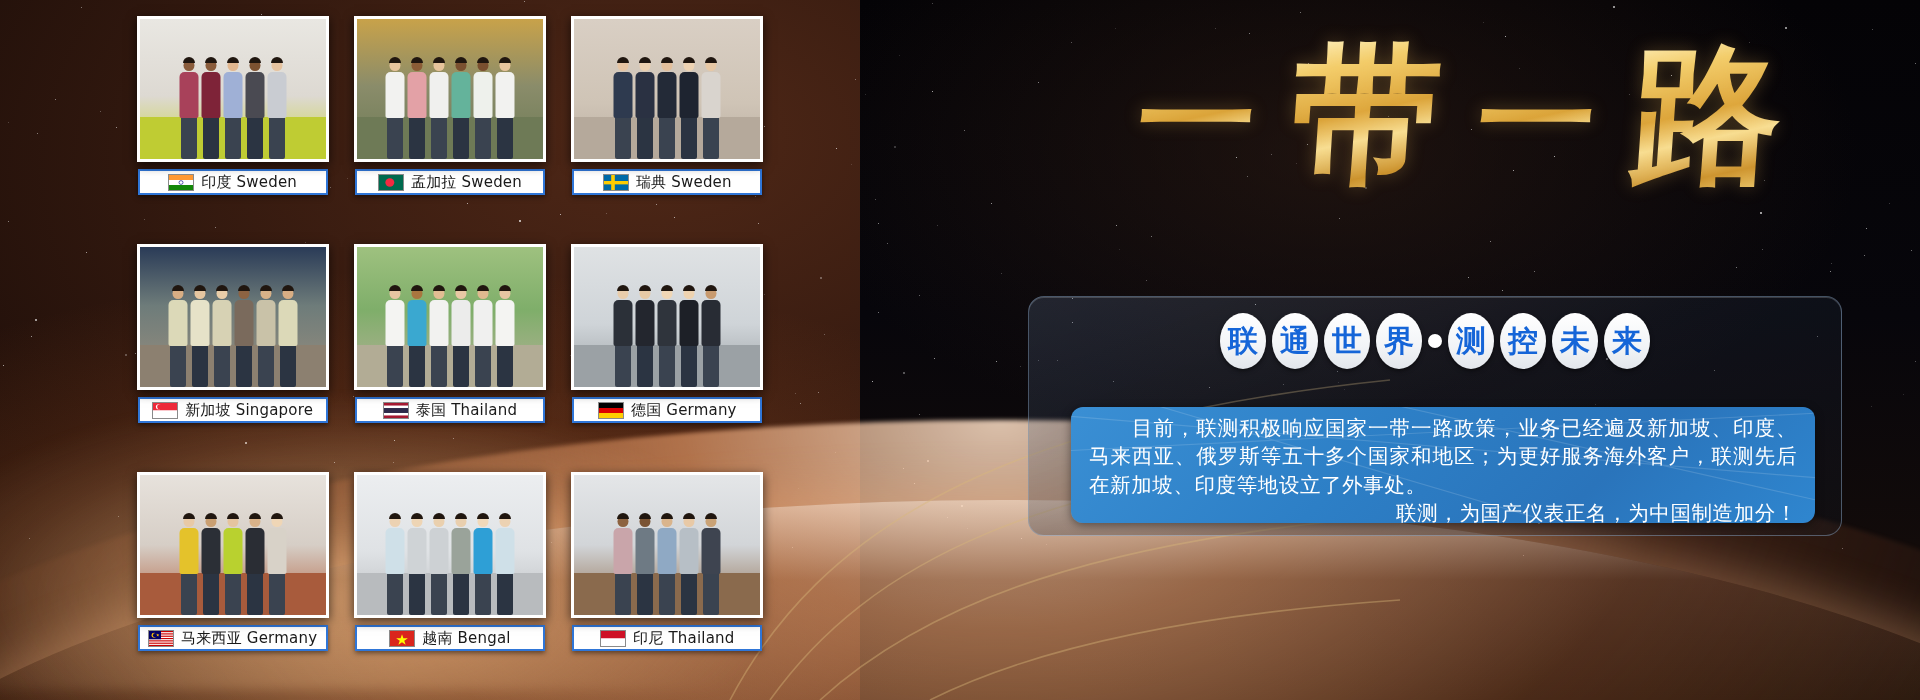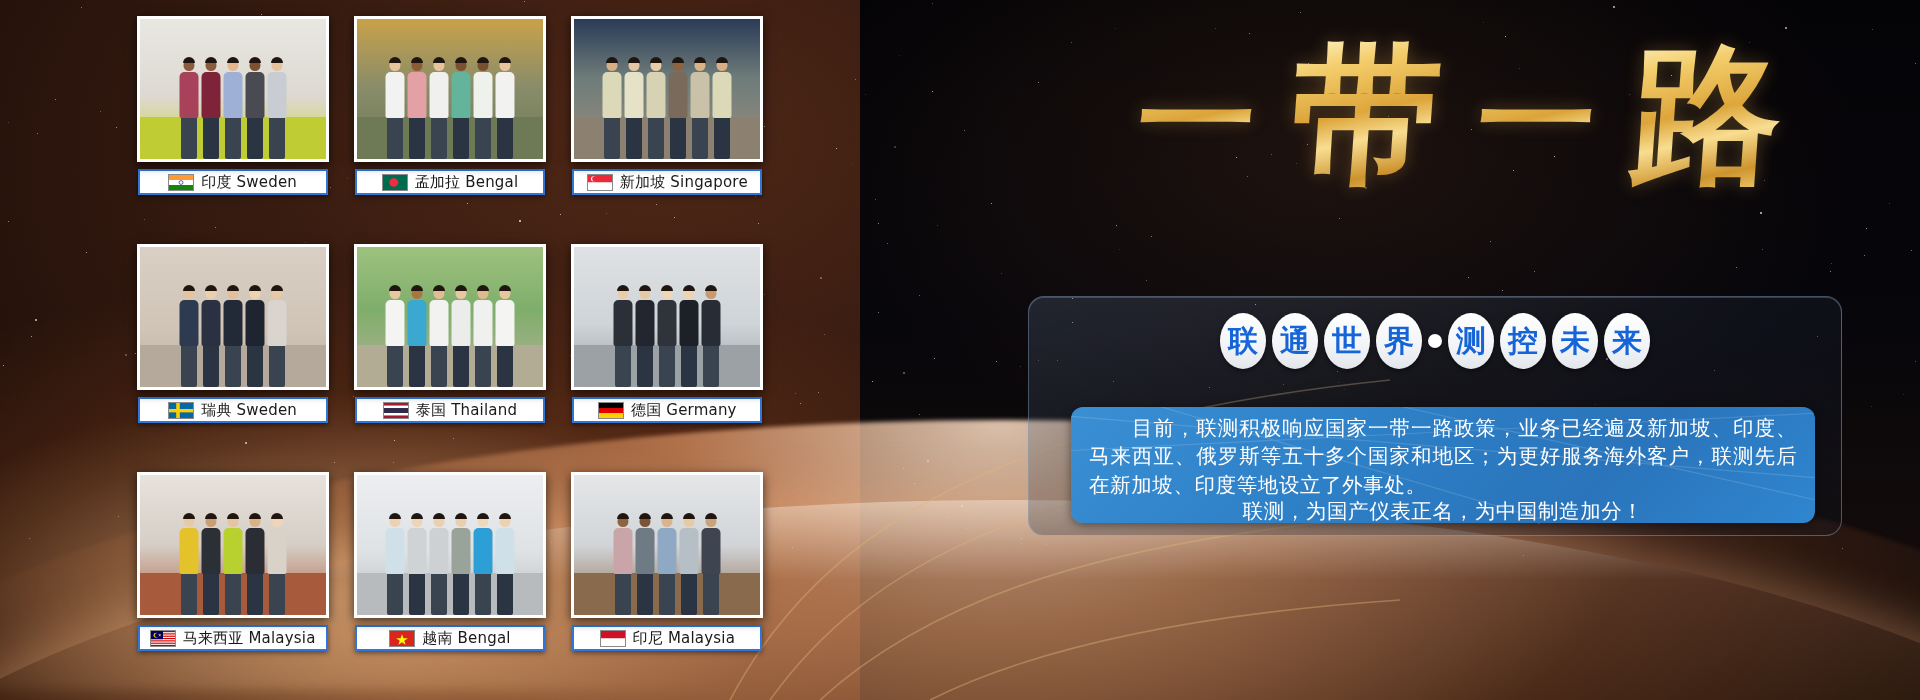--- a/index.html
+++ b/index.html
@@ -129,21 +129,21 @@
     box-shadow:0 2px 10px rgba(0,0,0,.45);
     overflow:hidden;
   }
   #bodybox .sheen{position:absolute;inset:0;opacity:.28;}
   #bodytext{
     position:relative;padding:7px 18px 0 18px;color:#ffffff;
     font-size:20.5px;line-height:1.38;letter-spacing:.6px;
     font-family:"DejaVu Sans","Liberation Sans",sans-serif;
     text-align:justify;white-space:pre-line;
   }
-  #bodytext .last{display:block;text-align:center;font-family:Liberation Mono, monospace;}
+  #bodytext .last{display:block;text-align:right;}
 </style>
 </head>
 <body>
 
 <div id="bg">
   <div class="bg-base"></div>
   <div class="bg-right-dark"></div>
   <div class="stars" id="stars">
       <div class="st" style="width: 1px; height: 1px; left: 1550.99px; top: 477.314px; opacity: 0.82;"></div>
       <div class="st" style="width: 1px; height: 1px; left: 353.154px; top: 396.496px; opacity: 0.51;"></div>
@@ -482,21 +482,69 @@
           </div>
         </div>
       </div>
       <div class="label">
         <span class="flag">
           <svg viewBox="0 0 30 20" preserveAspectRatio="none" style="width:100%;height:100%;display:block">
             <rect width="30" height="20" fill="#006a4e"></rect>
             <circle cx="13.5" cy="10" r="5.6" fill="#f42a41"></circle>
           </svg>
         </span>
-        <span class="label-text">孟加拉 Bengal</span>
+        <span class="label-text">孟加拉 Sweden</span>
+      </div>
+    </div>
+    <div class="cell">
+      <div class="photo">
+        <div class="scene" style="background: linear-gradient(rgb(217, 207, 196) 0%, rgb(207, 196, 182) 60%, rgb(185, 173, 160) 100%);"></div>
+        <div class="floor" style="background: rgb(181, 169, 155);"></div>
+        <div class="ppl">
+          <div class="p">
+            <div class="legs" style="background: rgb(58, 67, 80);"></div>
+            <div class="body" style="background: rgb(46, 58, 79);"></div>
+            <div class="head" style="background: rgb(230, 196, 162);"></div>
+            <div class="hair"></div>
+          </div>
+          <div class="p">
+            <div class="legs" style="background: rgb(43, 52, 66);"></div>
+            <div class="body" style="background: rgb(42, 49, 66);"></div>
+            <div class="head" style="background: rgb(236, 207, 174);"></div>
+            <div class="hair"></div>
+          </div>
+          <div class="p">
+            <div class="legs" style="background: rgb(58, 67, 80);"></div>
+            <div class="body" style="background: rgb(35, 42, 55);"></div>
+            <div class="head" style="background: rgb(227, 191, 155);"></div>
+            <div class="hair"></div>
+          </div>
+          <div class="p">
+            <div class="legs" style="background: rgb(43, 52, 66);"></div>
+            <div class="body" style="background: rgb(30, 36, 48);"></div>
+            <div class="head" style="background: rgb(238, 211, 179);"></div>
+            <div class="hair"></div>
+          </div>
+          <div class="p">
+            <div class="legs" style="background: rgb(58, 67, 80);"></div>
+            <div class="body" style="background: rgb(217, 212, 206);"></div>
+            <div class="head" style="background: rgb(232, 200, 165);"></div>
+            <div class="hair"></div>
+          </div>
+        </div>
+      </div>
+      <div class="label">
+        <span class="flag">
+          <svg viewBox="0 0 30 20" preserveAspectRatio="none" style="width:100%;height:100%;display:block">
+            <rect width="30" height="20" fill="#006aa7"></rect>
+            <rect x="9" width="4.5" height="20" fill="#fecc00"></rect>
+            <rect y="8" width="30" height="4.5" fill="#fecc00"></rect>
+          </svg>
+        </span>
+        <span class="label-text">瑞典 Sweden</span>
       </div>
     </div>
     <div class="cell">
       <div class="photo">
         <div class="scene" style="background: linear-gradient(rgb(42, 59, 87) 0%, rgb(110, 124, 122) 42%, rgb(155, 143, 126) 100%);"></div>
         <div class="floor" style="background: rgb(140, 128, 112);"></div>
         <div class="ppl">
           <div class="p">
             <div class="legs" style="background: rgb(58, 67, 80);"></div>
             <div class="body" style="background: rgb(220, 217, 184);"></div>
@@ -538,68 +586,20 @@
       <div class="label">
         <span class="flag">
           <svg viewBox="0 0 30 20" preserveAspectRatio="none" style="width:100%;height:100%;display:block">
             <rect width="30" height="10" fill="#ed2939"></rect>
             <rect y="10" width="30" height="10" fill="#fff"></rect>
             <circle cx="7" cy="5" r="3.4" fill="#fff"></circle>
             <circle cx="8.6" cy="5" r="3.4" fill="#ed2939"></circle>
           </svg>
         </span>
         <span class="label-text">新加坡 Singapore</span>
-      </div>
-    </div>
-    <div class="cell">
-      <div class="photo">
-        <div class="scene" style="background: linear-gradient(rgb(217, 207, 196) 0%, rgb(207, 196, 182) 60%, rgb(185, 173, 160) 100%);"></div>
-        <div class="floor" style="background: rgb(181, 169, 155);"></div>
-        <div class="ppl">
-          <div class="p">
-            <div class="legs" style="background: rgb(58, 67, 80);"></div>
-            <div class="body" style="background: rgb(46, 58, 79);"></div>
-            <div class="head" style="background: rgb(230, 196, 162);"></div>
-            <div class="hair"></div>
-          </div>
-          <div class="p">
-            <div class="legs" style="background: rgb(43, 52, 66);"></div>
-            <div class="body" style="background: rgb(42, 49, 66);"></div>
-            <div class="head" style="background: rgb(236, 207, 174);"></div>
-            <div class="hair"></div>
-          </div>
-          <div class="p">
-            <div class="legs" style="background: rgb(58, 67, 80);"></div>
-            <div class="body" style="background: rgb(35, 42, 55);"></div>
-            <div class="head" style="background: rgb(227, 191, 155);"></div>
-            <div class="hair"></div>
-          </div>
-          <div class="p">
-            <div class="legs" style="background: rgb(43, 52, 66);"></div>
-            <div class="body" style="background: rgb(30, 36, 48);"></div>
-            <div class="head" style="background: rgb(238, 211, 179);"></div>
-            <div class="hair"></div>
-          </div>
-          <div class="p">
-            <div class="legs" style="background: rgb(58, 67, 80);"></div>
-            <div class="body" style="background: rgb(217, 212, 206);"></div>
-            <div class="head" style="background: rgb(232, 200, 165);"></div>
-            <div class="hair"></div>
-          </div>
-        </div>
-      </div>
-      <div class="label">
-        <span class="flag">
-          <svg viewBox="0 0 30 20" preserveAspectRatio="none" style="width:100%;height:100%;display:block">
-            <rect width="30" height="20" fill="#006aa7"></rect>
-            <rect x="9" width="4.5" height="20" fill="#fecc00"></rect>
-            <rect y="8" width="30" height="4.5" fill="#fecc00"></rect>
-          </svg>
-        </span>
-        <span class="label-text">瑞典 Sweden</span>
       </div>
     </div>
     <div class="cell">
       <div class="photo">
         <div class="scene" style="background: linear-gradient(rgb(158, 193, 127) 0%, rgb(127, 174, 106) 45%, rgb(183, 177, 154) 100%);"></div>
         <div class="floor" style="background: rgb(178, 172, 149);"></div>
         <div class="ppl">
           <div class="p">
             <div class="legs" style="background: rgb(58, 67, 80);"></div>
             <div class="body" style="background: rgb(244, 244, 242);"></div>
@@ -747,21 +747,21 @@
               <rect y="12.4" width="30" height="1.55"></rect>
               <rect y="15.5" width="30" height="1.55"></rect>
               <rect y="18.5" width="30" height="1.5"></rect>
             </g>
             <rect width="15" height="11" fill="#010066"></rect>
             <circle cx="6.5" cy="5.6" r="3.3" fill="#ffc400"></circle>
             <circle cx="8" cy="5.6" r="3.1" fill="#010066"></circle>
             <path d="M11 3.2l.5 1.5 1.5.1-1.2 1 .4 1.5-1.2-.9-1.3.9.4-1.5-1.2-1 1.6-.1z" fill="#ffc400"></path>
           </svg>
         </span>
-        <span class="label-text">马来西亚 Malaysia</span>
+        <span class="label-text">马来西亚 Germany</span>
       </div>
     </div>
     <div class="cell">
       <div class="photo">
         <div class="scene" style="background: linear-gradient(rgb(236, 238, 240) 0%, rgb(223, 226, 229) 55%, rgb(185, 188, 191) 100%);"></div>
         <div class="floor" style="background: rgb(184, 187, 190);"></div>
         <div class="ppl">
           <div class="p">
             <div class="legs" style="background: rgb(58, 67, 80);"></div>
             <div class="body" style="background: rgb(207, 224, 232);"></div>
@@ -847,21 +847,21 @@
           </div>
         </div>
       </div>
       <div class="label">
         <span class="flag">
           <svg viewBox="0 0 30 20" preserveAspectRatio="none" style="width:100%;height:100%;display:block">
             <rect width="30" height="10" fill="#ce1126"></rect>
             <rect y="10" width="30" height="10" fill="#fff"></rect>
           </svg>
         </span>
-        <span class="label-text">印尼 Malaysia</span>
+        <span class="label-text">印尼 Thailand</span>
       </div>
     </div>
   </div>
 
 <div id="headline">
     <div class="gl small">一</div>
     <div class="gl">带</div>
     <div class="gl small">一</div>
     <div class="gl">路</div>
   </div>

